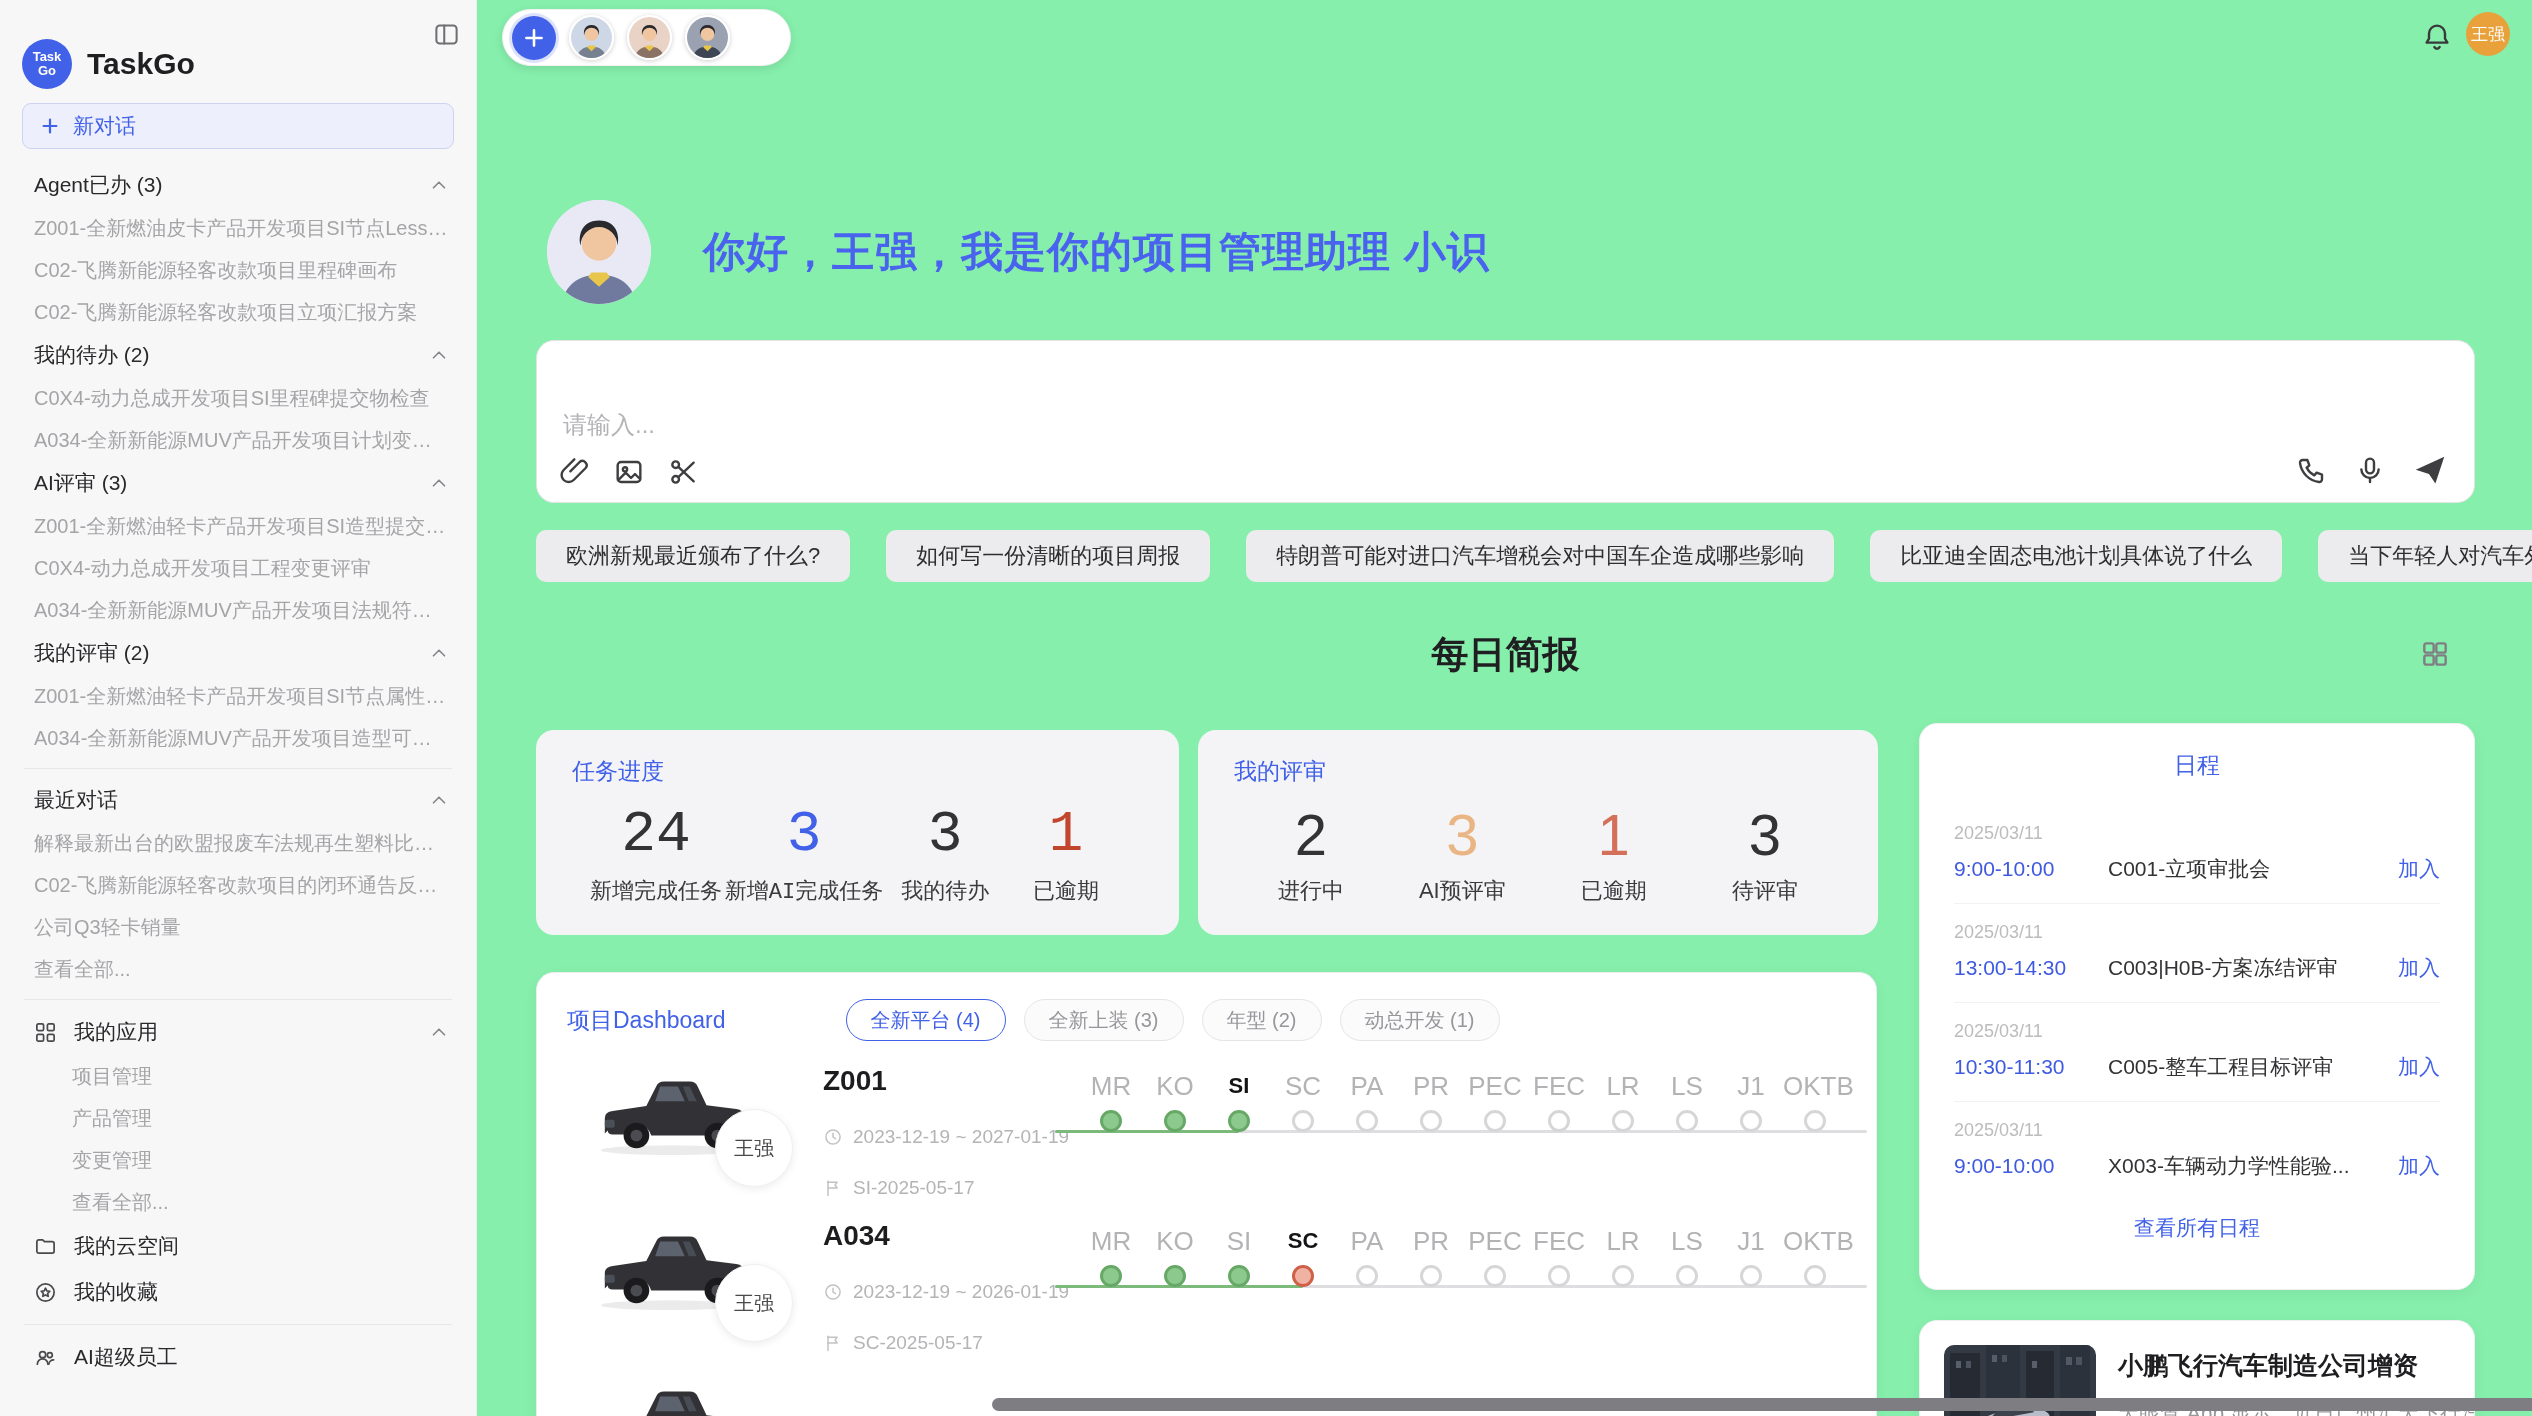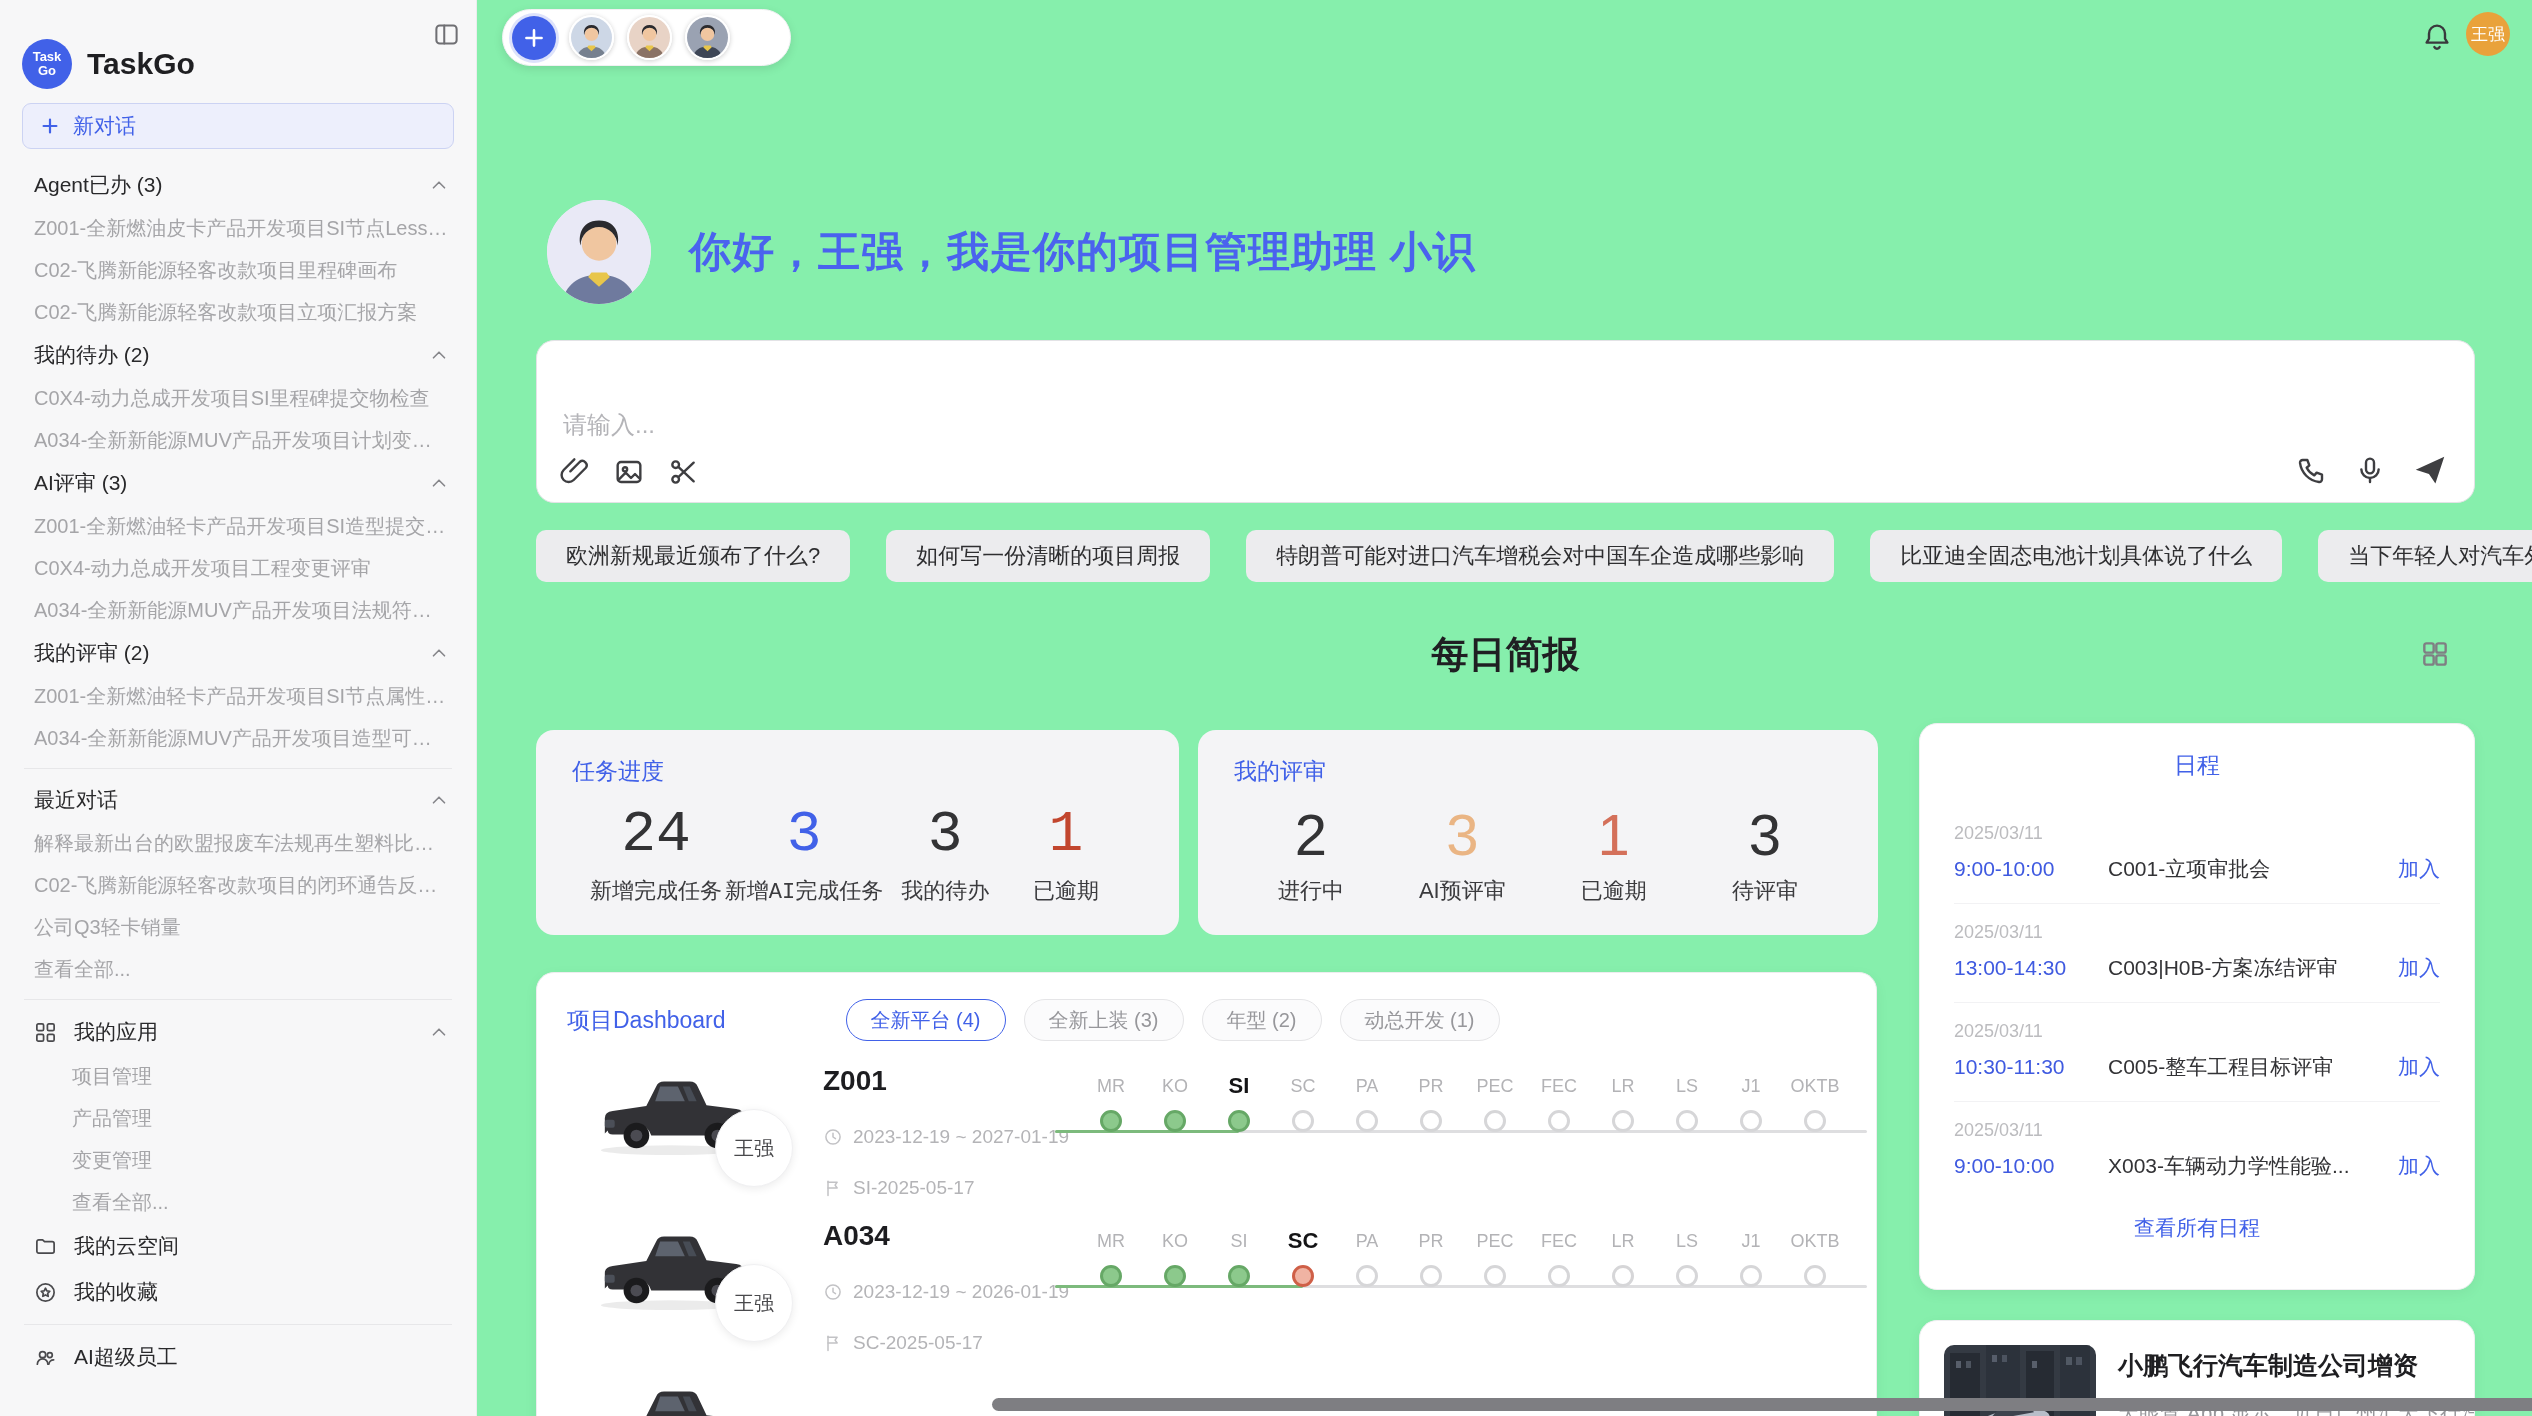--- a/index.html
+++ b/index.html
@@ -37,21 +37,21 @@
   .tb-plus{width:44px;height:44px;border-radius:50%;background:#4161e8;color:#fff;display:grid;place-items:center;
            box-shadow:0 0 0 3px rgba(65,97,232,.18);}
   .tb-plus .icon{color:#fff;}
   .tb-av{width:45px;height:45px;border-radius:50%;border:2px solid #fff;box-shadow:0 1px 5px rgba(0,0,0,.2);overflow:hidden;}
   .tb-av svg{display:block;width:100%;height:100%;}
 
   .bell{position:absolute;left:1944px;top:20px;width:32px;height:34px;color:#39393c;}
   .user-av{position:absolute;left:1989px;top:12px;width:44px;height:44px;border-radius:50%;background:#e9a23b;
            color:#fff;display:grid;place-items:center;font-size:17px;}
 
-  .greet{position:absolute;left:70px;top:200px;display:flex;align-items:center;gap:38px;}
+  .greet{position:absolute;left:70px;top:200px;display:flex;align-items:center;gap:52px;}
   .greet-av{width:104px;height:104px;border-radius:50%;overflow:hidden;background:#e8e8f5;flex:none;}
   .greet-av svg{display:block;width:100%;height:100%;}
   .greet-text{font-size:42px;font-weight:700;color:#4a63ee;letter-spacing:1px;}
 
   .input-box{position:absolute;left:59px;top:340px;width:1939px;height:163px;background:#fff;
              border:1.5px solid #e3e3e6;border-radius:18px;}
   .input-ph{position:absolute;left:26px;top:68px;font-size:24px;color:#b4b4b8;}
   .in-left{position:absolute;left:22px;bottom:14px;display:flex;gap:22px;align-items:center;}
   .in-right{position:absolute;right:26px;bottom:14px;display:flex;gap:26px;align-items:center;}
   .in-left .icon,.in-right .icon{color:#3e3e41;}
@@ -90,21 +90,21 @@
             border:1px solid #f0f0f2;box-shadow:0 2px 8px rgba(0,0,0,.08);display:grid;place-items:center;
             font-size:20px;color:#49494c;z-index:3;}
   .pr-info{position:absolute;left:256px;top:8px;}
   .pr-code{font-size:28px;font-weight:700;color:#1d1d20;}
   .pr-meta{display:flex;align-items:center;gap:10px;margin-top:29px;font-size:19px;color:#b4b4b7;}
   .pr-meta .icon{color:#c2c2c5;}
   .pr-miles{position:absolute;left:512px;top:10px;width:768px;height:110px;}
   .mile-line{position:absolute;top:63px;left:-24px;width:812px;height:3px;background:#dedee0;border-radius:2px;}
   .mile-line-green{position:absolute;top:63px;left:-24px;height:3px;background:#7cba7c;border-radius:2px;z-index:1;}
   .mile-col{position:absolute;top:0;width:64px;text-align:center;}
-  .mile-label{font-size:18px;color:#b3b3b6;height:38px;line-height:38px;}
+  .mile-label{font-size:26px;color:#b3b3b6;height:38px;line-height:38px;}
   .mile-label.current{color:#141416;font-weight:700;font-size:22px;}
   .mile-dot{width:22px;height:22px;border-radius:50%;margin:5px auto 0;background:#fff;
             border:3px solid #d6d6d8;position:relative;z-index:2;}
   .mile-dot.done{background:#8cc98c;border-color:#66a866;}
   .mile-dot.overdue{background:#f0b3a3;border-color:#cf5f47;}
 
   .side-card{position:absolute;left:1442px;width:556px;background:#fff;border:1px solid #efeff1;border-radius:18px;
              box-shadow:0 4px 14px rgba(0,0,0,.05);}
   .sched-card{top:723px;height:567px;padding:26px 34px 0;}
   .sched-title{text-align:center;font-size:23px;color:#4161e8;}

